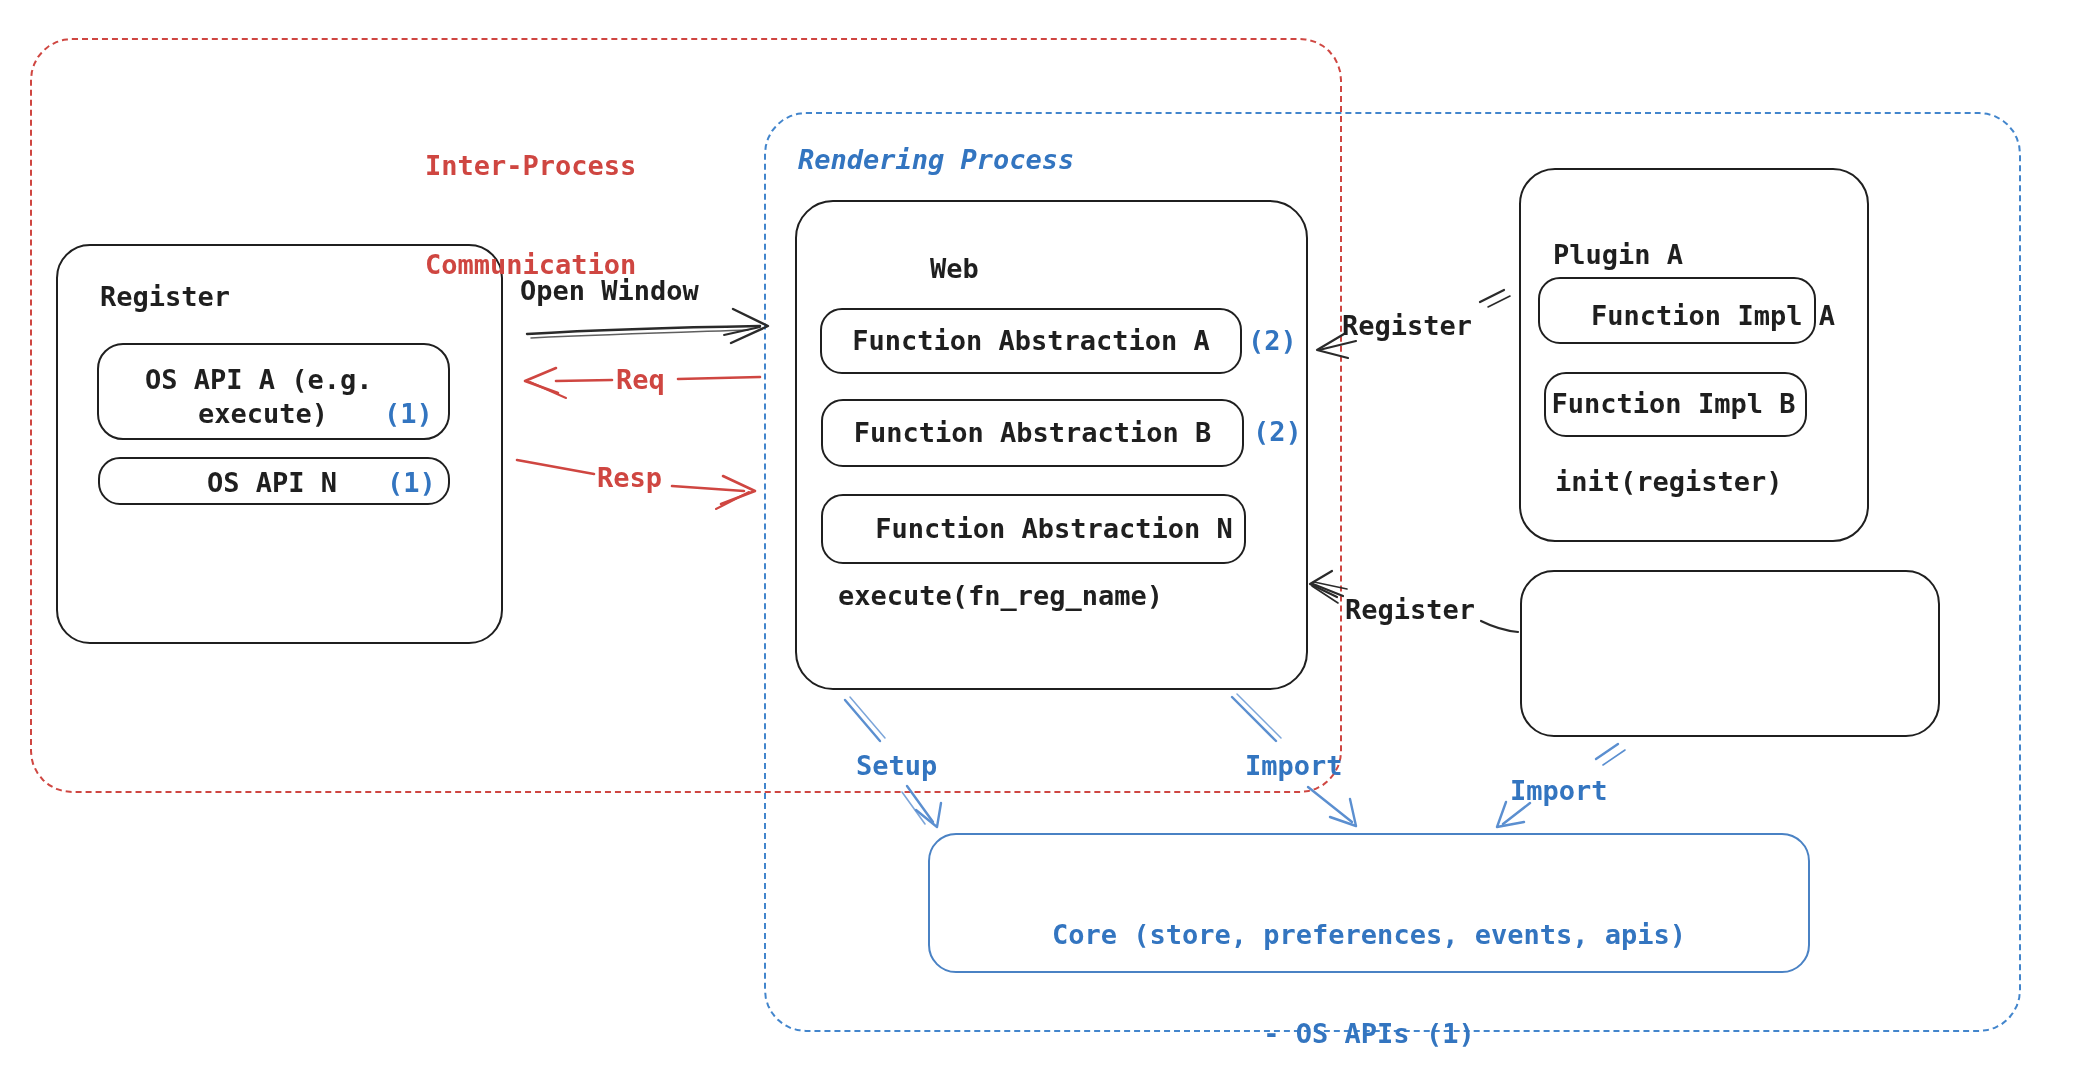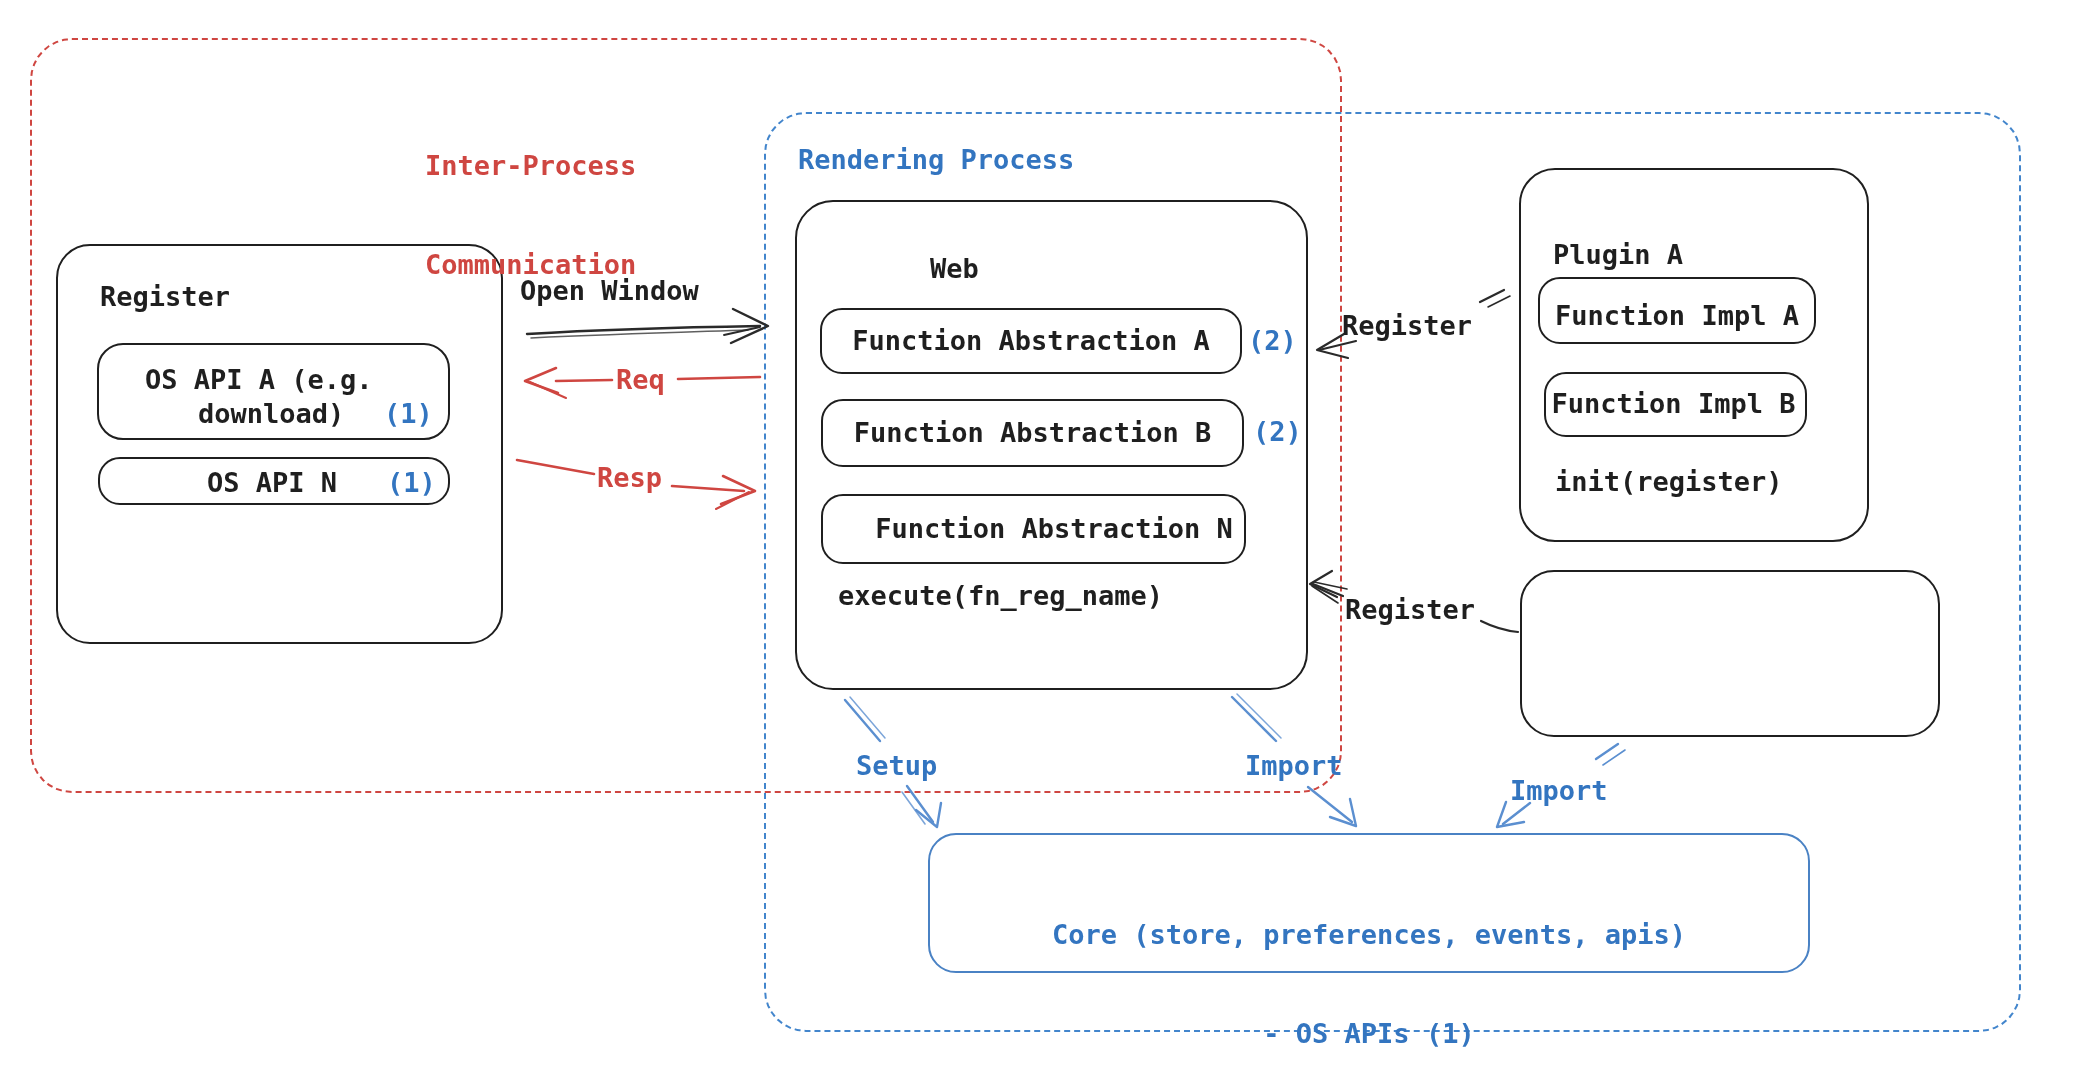--- a/index.html
+++ b/index.html
@@ -27,28 +27,28 @@
 
 <div id="canvas">
 
   <div class="region red" style="left:30px;top:38px;width:1308px;height:751px;"></div>
   <div class="region blue" style="left:764px;top:112px;width:1253px;height:916px;"></div>
 
   <div class="lbl red-t" style="left:425px;top:84px;">
     <div>Inter-Process</div>
     <div>Communication</div>
   </div>
-  <div class="lbl blue-t" style="left:798px;top:144px;">Rendering Process</div>
+  <div class="lbl blue-t" style="left:798px;top:144px;font-style:italic;">Rendering Process</div>
 
   <div class="box" style="left:56px;top:244px;width:447px;height:400px;border-radius:34px;"></div>
   <div class="lbl" style="left:100px;top:281px;">Register</div>
 
   <div class="box" style="left:97px;top:343px;width:353px;height:97px;border-radius:26px;"></div>
   <div class="lbl" style="left:145px;top:364px;">OS API A (e.g.</div>
-  <div class="lbl" style="left:198px;top:398px;">download)</div>
+  <div class="lbl" style="left:198px;top:398px;">execute)</div>
   <div class="lbl blue-t" style="left:384px;top:398px;">(1)</div>
 
   <div class="box" style="left:98px;top:457px;width:352px;height:48px;border-radius:22px;"></div>
   <div class="lbl" style="left:207px;top:467px;">OS API N</div>
   <div class="lbl blue-t" style="left:387px;top:467px;">(1)</div>
 
   <div class="box" style="left:795px;top:200px;width:513px;height:490px;border-radius:38px;"></div>
   <div class="lbl" style="left:930px;top:253px;">Web</div>
 
   <div class="box" style="left:820px;top:308px;width:422px;height:66px;border-radius:22px;"></div>
@@ -60,21 +60,21 @@
   <div class="lbl blue-t" style="left:1253px;top:416px;">(2)</div>
 
   <div class="box" style="left:821px;top:494px;width:425px;height:70px;border-radius:22px;"></div>
   <div class="lbl center" style="left:821px;top:494px;width:466px;height:70px;">Function Abstraction N</div>
 
   <div class="lbl" style="left:838px;top:580px;">execute(fn_reg_name)</div>
 
   <div class="box" style="left:1519px;top:168px;width:350px;height:374px;border-radius:36px;"></div>
   <div class="lbl" style="left:1553px;top:224px;margin-top:15px;">Plugin A</div>
   <div class="box" style="left:1538px;top:277px;width:278px;height:67px;border-radius:22px;"></div>
-  <div class="lbl center" style="left:1538px;top:277px;width:278px;height:78px;">Function Impl A</div>
+  <div class="lbl center" style="left:1538px;top:277px;width:278px;height:78px;padding-left:36px;">Function Impl A</div>
   <div class="box" style="left:1544px;top:372px;width:263px;height:65px;border-radius:22px;"></div>
   <div class="lbl center" style="left:1544px;top:372px;width:259px;height:65px;">Function Impl B</div>
   <div class="lbl" style="left:1555px;top:466px;">init(register)</div>
 
   <div class="box" style="left:1520px;top:570px;width:420px;height:167px;border-radius:34px;"></div>
 
   <div class="box blue" style="left:928px;top:833px;width:882px;height:140px;border-radius:28px;"></div>
   <div class="lbl blue-t" style="left:928px;top:852px;width:882px;text-align:center;line-height:33px;">
     <div>Core (store, preferences, events, apis)</div>
     <div>- OS APIs (1)</div>

